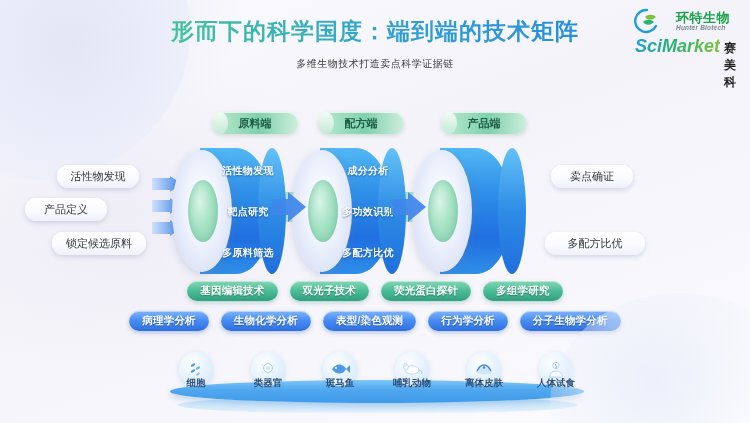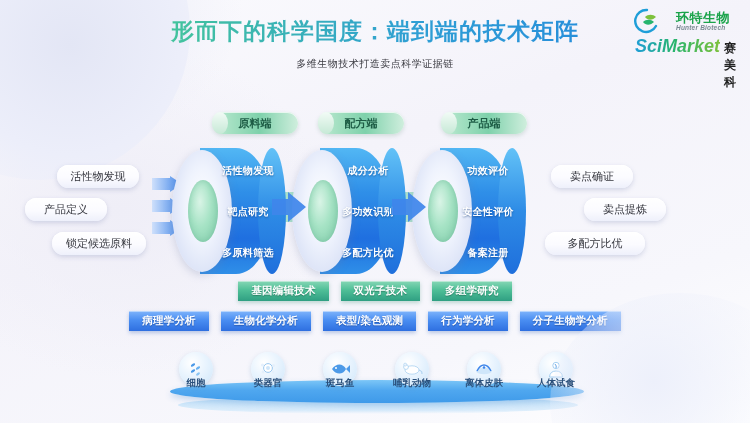--- a/index.html
+++ b/index.html
@@ -142,21 +142,21 @@
   #lb2 { left: 52px; top: 232px; width: 94px; }
   #rb0 { left: 551px; top: 165px; width: 82px; }
   #rb1 { left: 584px; top: 198px; width: 82px; }
   #rb2 { left: 545px; top: 232px; width: 100px; }
 
   
   .tagrow { position: absolute; display: flex; gap: 12px; left: 0; width: 750px; justify-content: center; }
   #tagrow0 { top: 281px; }
   #tagrow1 { top: 311px; }
   .tag {
-    height: 20px; border-radius: 0; padding: 0 13px;
+    height: 20px; border-radius: 10px; padding: 0 13px;
     display: flex; align-items: center; justify-content: center;
     font-size: 10.5px; font-weight: bold; color: #fff; white-space: nowrap;
     letter-spacing: .2px;
   }
   .tag.green {
     background: linear-gradient(180deg,#86d7b5 0%,#4fbf97 45%,#2f9f82 100%);
     box-shadow: 0 2px 4px rgba(60,140,115,.3), inset 0 1px 0 rgba(255,255,255,.45);
     text-shadow: 0 1px 1px rgba(20,80,60,.5);
   }
   .tag.blue {
@@ -280,38 +280,33 @@
     <svg width="34" height="30" viewBox="0 0 34 30">
       <path d="M0 7 h16 v-7 l18 15 -18 15 v-7 H0 Z" fill="#3f86ea" opacity=".92"></path>
     </svg>
   </div>
 
   <div class="cyl" id="cyl2">
     <div class="cyl-body"></div>
     <div class="cyl-face">
       <div class="cyl-core"></div>
     </div>
-    <div class="cyl-texts">
-      <div>功效评价</div>
-      <div>安全性评价</div>
-      <div>备案注册</div>
-    </div>
   </div>
 
   <div class="side" id="lb0">活性物发现</div>
   <div class="side" id="lb1">产品定义</div>
   <div class="side" id="lb2">锁定候选原料</div>
 
   <div class="side" id="rb0">卖点确证</div>
-  <div class="side" id="rb1">卖点提炼</div>
   <div class="side" id="rb2">多配方比优</div>
 
   <div class="tagrow" id="tagrow0">
     <div class="tag green">基因编辑技术</div>
     <div class="tag green">双光子技术</div>
+    <div class="tag green">荧光蛋白探针</div>
     <div class="tag green">多组学研究</div>
   </div>
 
   <div class="tagrow" id="tagrow1">
     <div class="tag blue">病理学分析</div>
     <div class="tag blue">生物化学分析</div>
     <div class="tag blue">表型/染色观测</div>
     <div class="tag blue">行为学分析</div>
     <div class="tag blue">分子生物学分析</div>
   </div>

